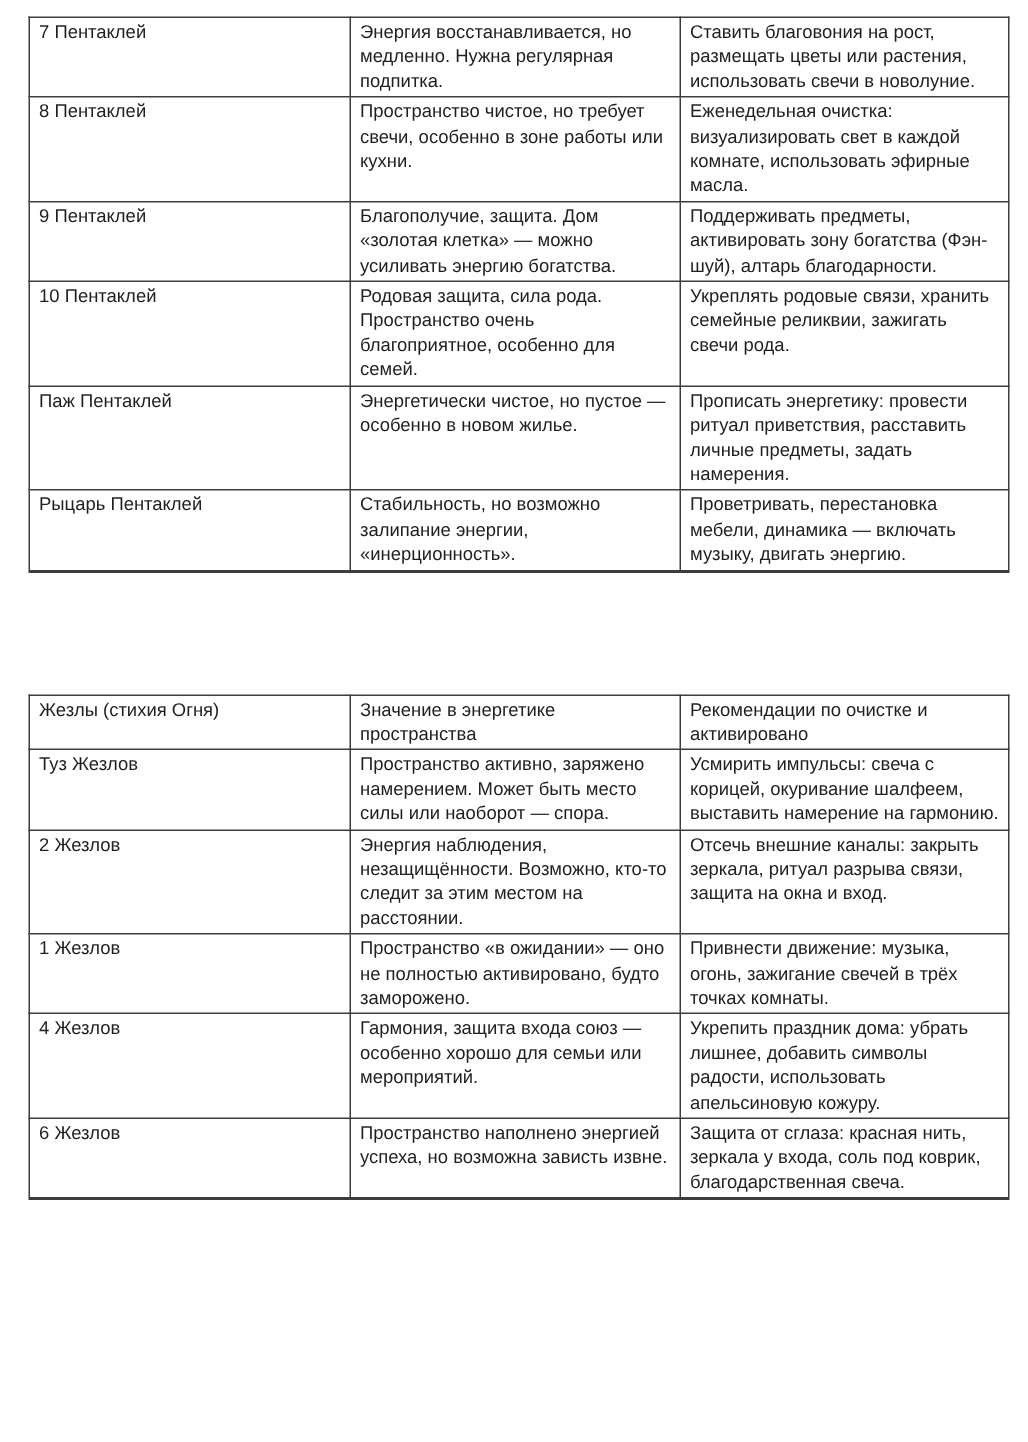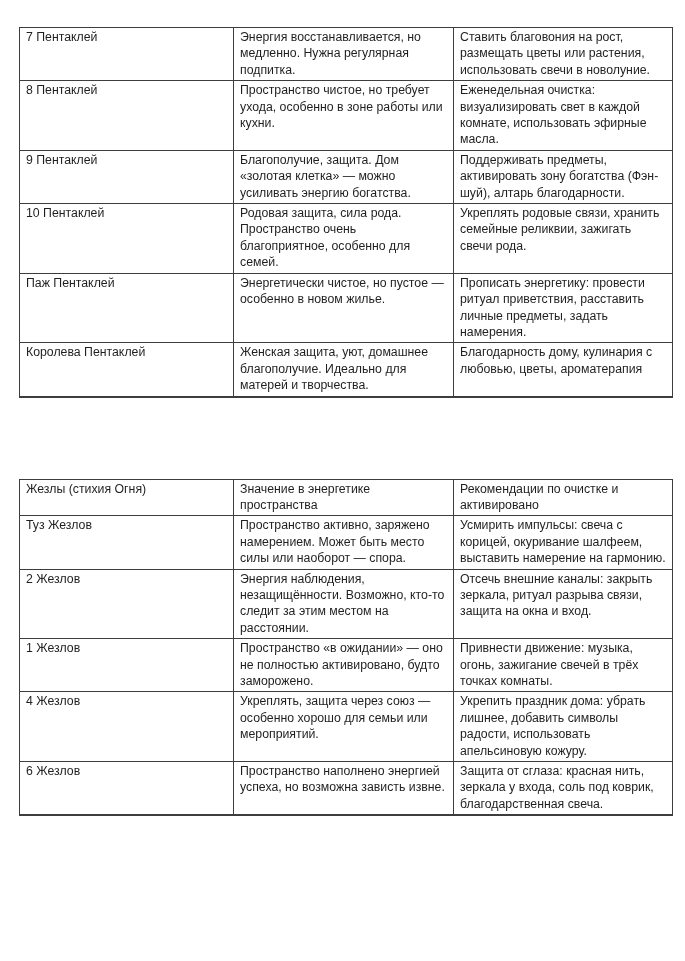--- a/index.html
+++ b/index.html
@@ -13,21 +13,20 @@
     overflow: hidden;
     font-family: "Liberation Sans", "DejaVu Sans", sans-serif;
     color: #1f1f1f;
   }
   .page {
     box-sizing: border-box;
     width: 685px;
     height: 734px;
     padding: 11px 13px 0 19px;
     background: #ffffff;
-    margin-top: 16px;
   }
   table.doc-table {
     border-collapse: collapse;
     table-layout: fixed;
     width: 653px;
     border: 1px solid #3d3d3d;
     border-bottom-width: 2px;
   }
   table.doc-table col.c1 { width: 214px; }
   table.doc-table col.c2 { width: 220px; }
@@ -58,42 +57,42 @@
         <col class="c3">
       </colgroup>
     <tbody>
         <tr>
           <td>7 Пентаклей</td>
           <td>Энергия восстанавливается, но медленно. Нужна регулярная подпитка.</td>
           <td>Ставить благовония на рост, размещать цветы или растения, использовать свечи в новолуние.</td>
         </tr>
         <tr>
           <td>8 Пентаклей</td>
-          <td>Пространство чистое, но требует ухода, особенно в зоне работы или кухни.</td>
+          <td>Пространство чистое, но требует свечи, особенно в зоне работы или кухни.</td>
           <td>Еженедельная очистка: визуализировать свет в каждой комнате, использовать эфирные масла.</td>
         </tr>
         <tr>
           <td>9 Пентаклей</td>
           <td>Благополучие, защита. Дом «золотая клетка» — можно усиливать энергию богатства.</td>
           <td>Поддерживать предметы, активировать зону богатства (Фэн-шуй), алтарь благодарности.</td>
         </tr>
         <tr>
           <td>10 Пентаклей</td>
           <td>Родовая защита, сила рода. Пространство очень благоприятное, особенно для семей.</td>
           <td>Укреплять родовые связи, хранить семейные реликвии, зажигать свечи рода.</td>
         </tr>
         <tr>
           <td>Паж Пентаклей</td>
           <td>Энергетически чистое, но пустое — особенно в новом жилье.</td>
           <td>Прописать энергетику: провести ритуал приветствия, расставить личные предметы, задать намерения.</td>
         </tr>
         <tr>
-          <td>Королева Пентаклей</td>
-          <td>Женская защита, уют, домашнее благополучие. Идеально для матерей и творчества.</td>
-          <td>Благодарность дому, кулинария с любовью, цветы, ароматерапия</td>
+          <td>Рыцарь Пентаклей</td>
+          <td>Стабильность, но возможно залипание энергии, «инерционность».</td>
+          <td>Проветривать, перестановка мебели, динамика — включать музыку, двигать энергию.</td>
         </tr>
       </tbody>
   </table>
 
   <div class="table-gap"></div>
 
   <table class="doc-table">
     <colgroup>
         <col class="c1">
         <col class="c2">
@@ -115,21 +114,21 @@
           <td>Энергия наблюдения, незащищённости. Возможно, кто-то следит за этим местом на расстоянии.</td>
           <td>Отсечь внешние каналы: закрыть зеркала, ритуал разрыва связи, защита на окна и вход.</td>
         </tr>
         <tr>
           <td>1 Жезлов</td>
           <td>Пространство «в ожидании» — оно не полностью активировано, будто заморожено.</td>
           <td>Привнести движение: музыка, огонь, зажигание свечей в трёх точках комнаты.</td>
         </tr>
         <tr>
           <td>4 Жезлов</td>
-          <td>Укреплять, защита через союз — особенно хорошо для семьи или мероприятий.</td>
+          <td>Гармония, защита входа союз — особенно хорошо для семьи или мероприятий.</td>
           <td>Укрепить праздник дома: убрать лишнее, добавить символы радости, использовать апельсиновую кожуру.</td>
         </tr>
         <tr>
           <td>6 Жезлов</td>
           <td>Пространство наполнено энергией успеха, но возможна зависть извне.</td>
           <td>Защита от сглаза: красная нить, зеркала у входа, соль под коврик, благодарственная свеча.</td>
         </tr>
       </tbody>
   </table>
 

